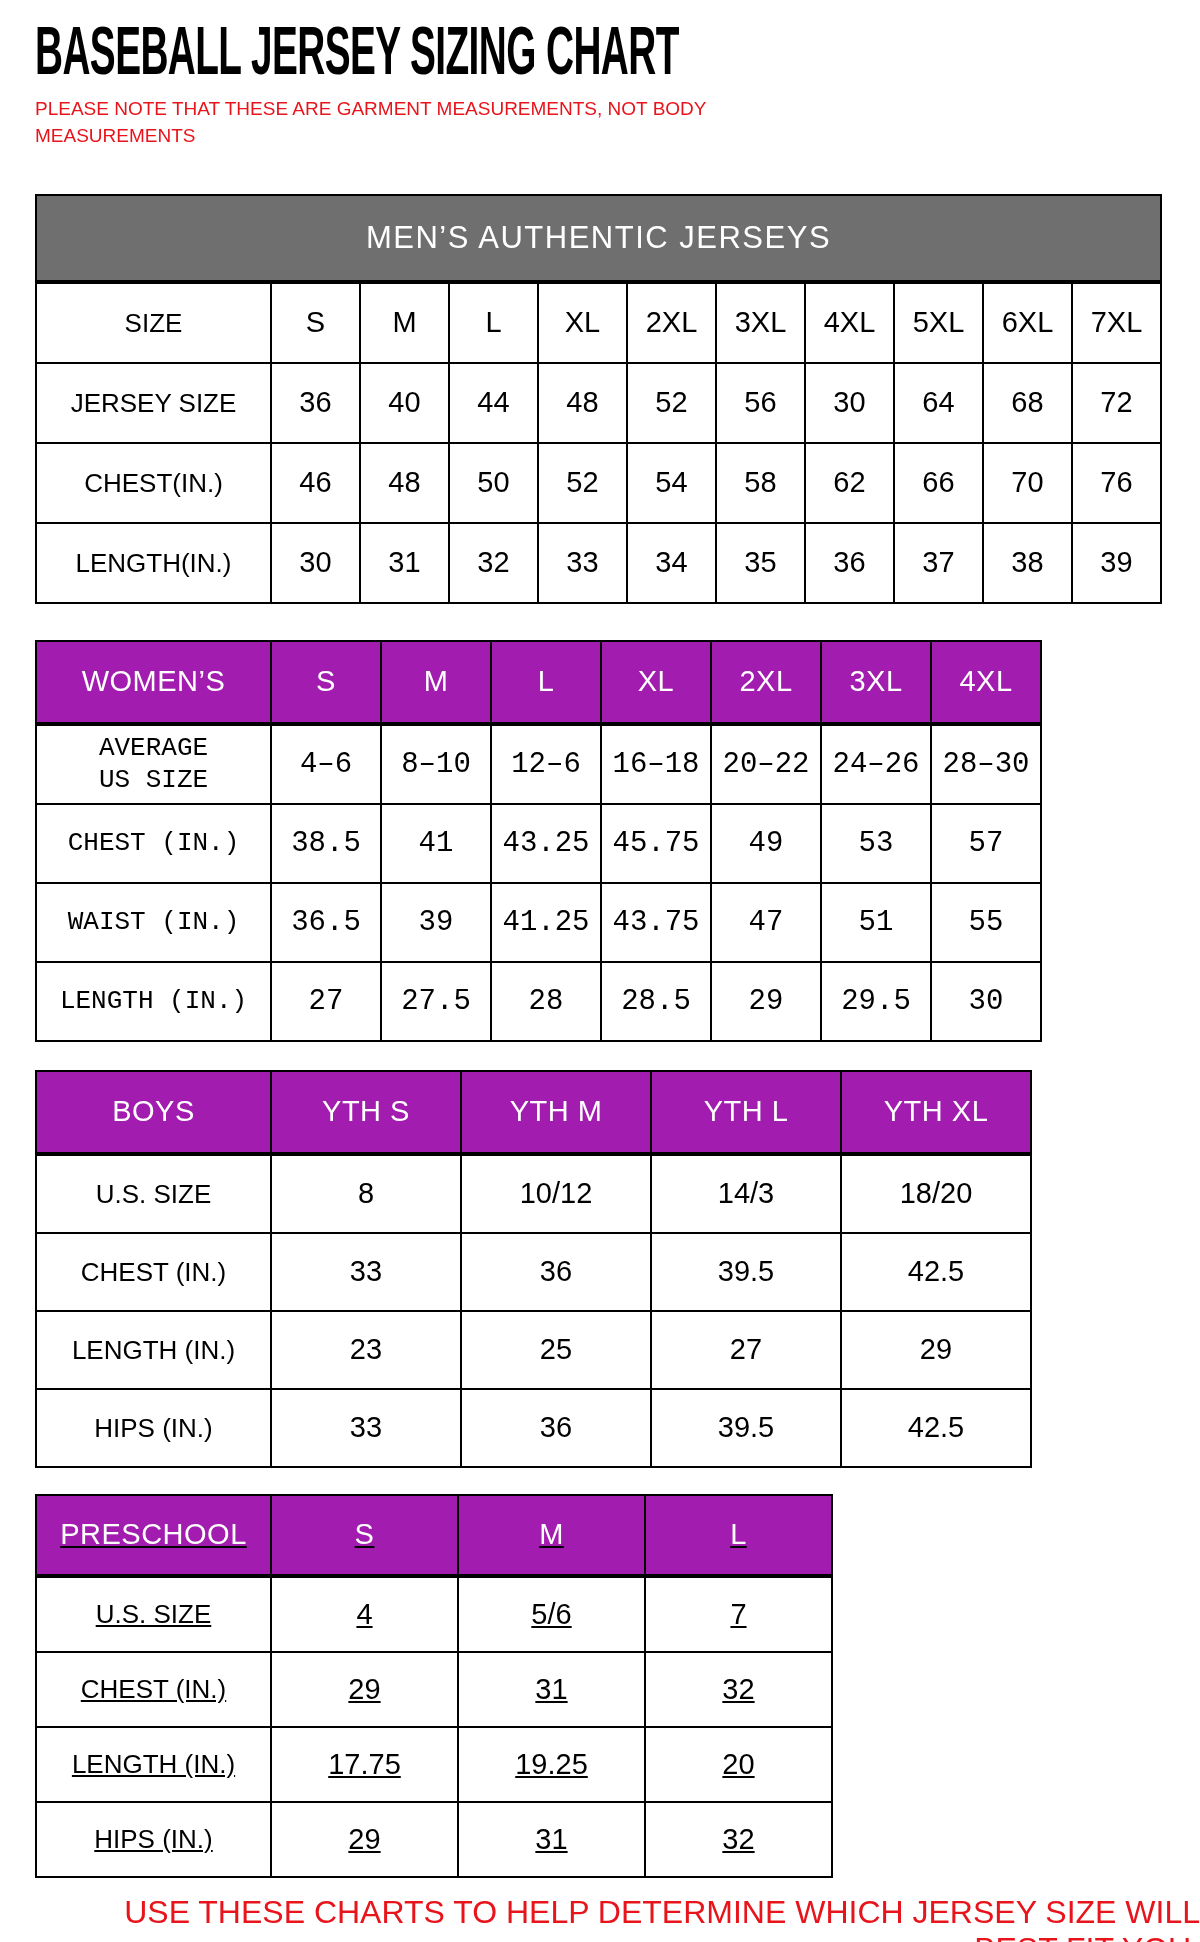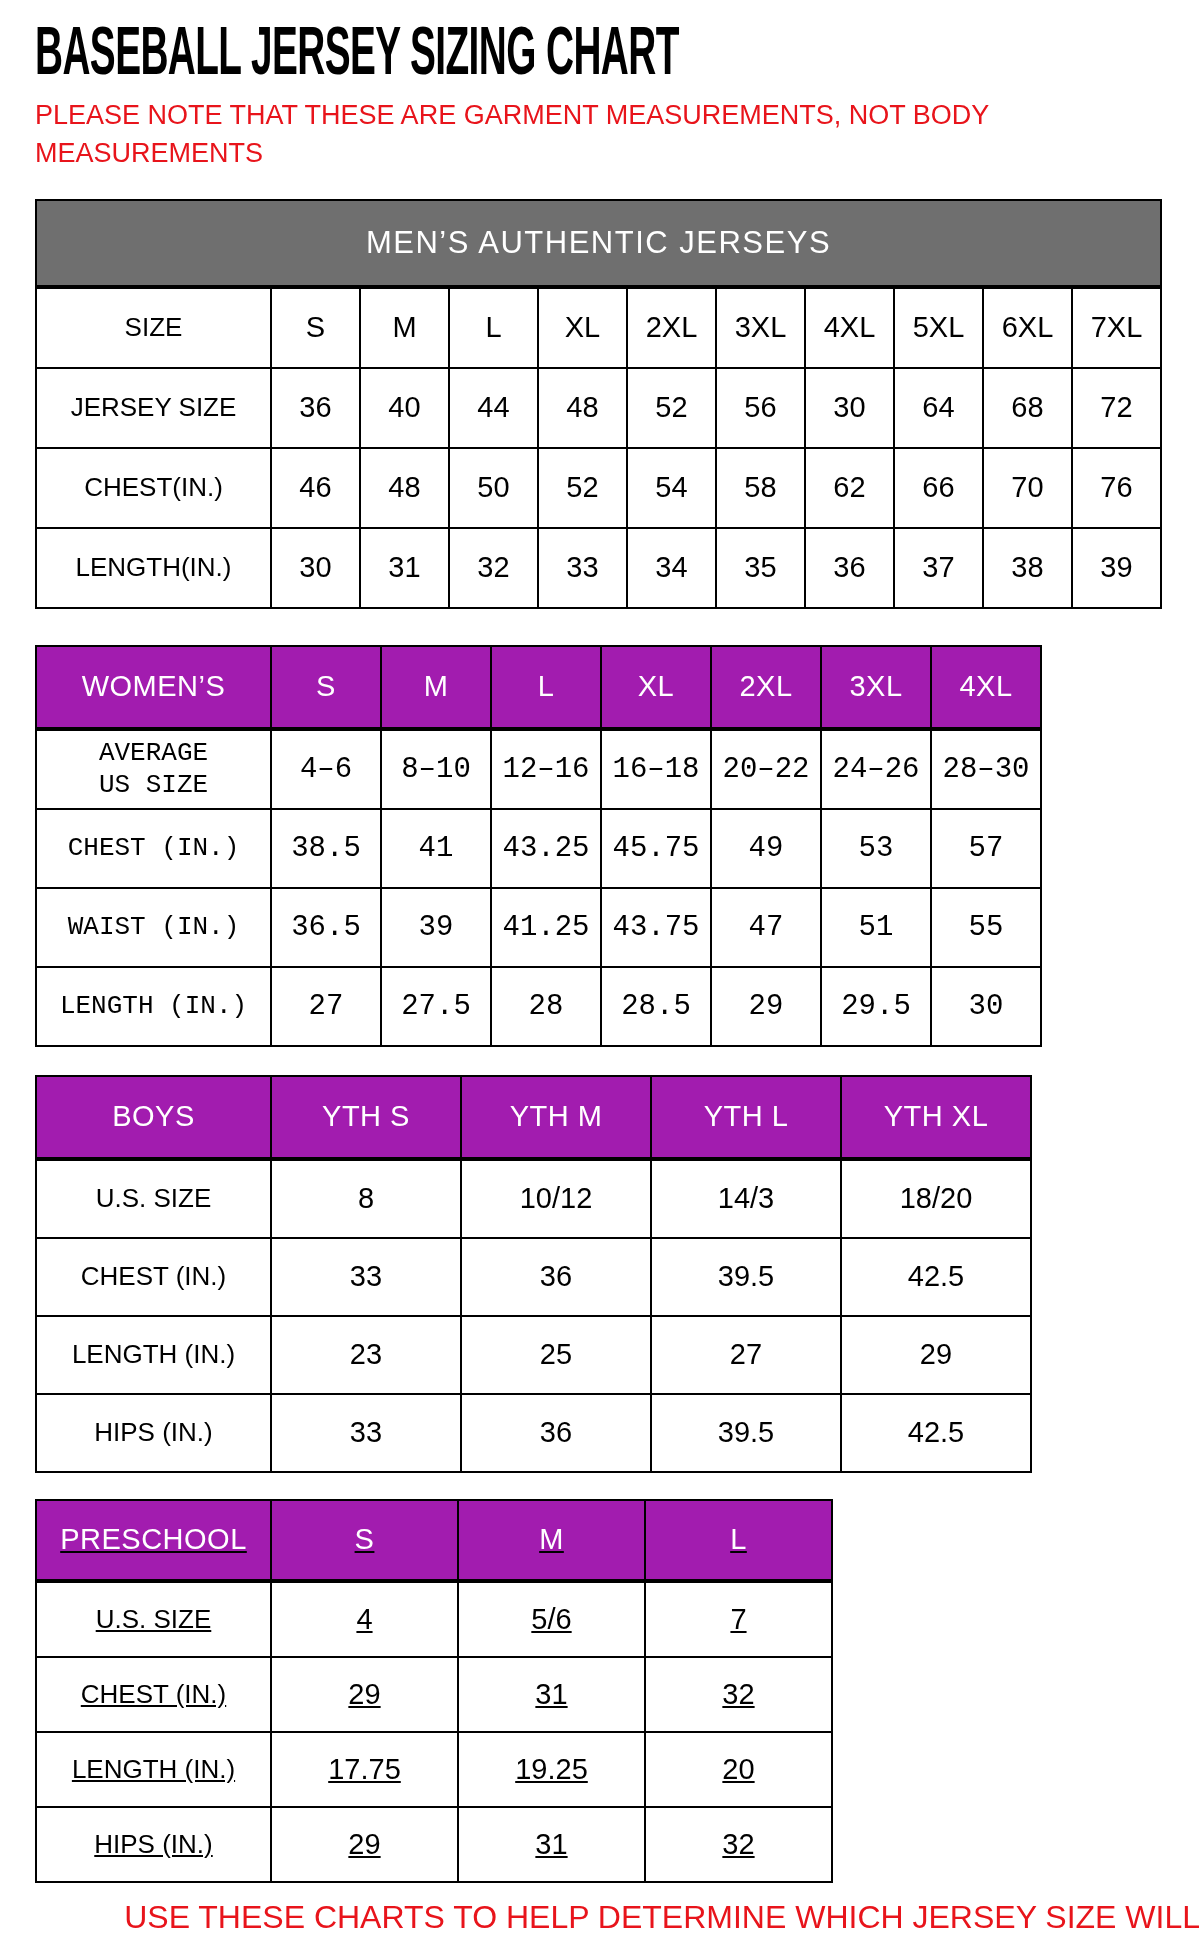--- a/index.html
+++ b/index.html
@@ -30,21 +30,21 @@
     line-height: 1.02;
     font-weight: 700;
     letter-spacing: -1px;
     white-space: nowrap;
     transform: scaleX(0.57);
     transform-origin: left center;
   }
   .note {
     margin-top: 8px;
     color: #e8141b;
-    font-size: 27px;
+    font-size: 19px;
     line-height: 1.42;
   }
   
   .tbl table {
     border-collapse: collapse;
     table-layout: fixed;
   }
   .tbl th, .tbl td {
     border: 2px solid #000000;
     text-align: center;
@@ -69,21 +69,21 @@
     border-bottom-width: 4px !important;
   }
   .rowlabel {
     font-size: 26px;
     line-height: 1.25;
     white-space: pre-line;
   }
   .val {
     font-size: 29px;
   }
-  .tbl-mens        { margin-top: 26px; }
+  .tbl-mens        { margin-top: 44px; }
   .tbl-womens      { margin-top: 36px; }
   .tbl-boys        { margin-top: 28px; }
   .tbl-preschool   { margin-top: 26px; text-decoration: underline; }
   .tbl-mens .banner     { height: 84px; }
   .tbl-mens td          { height: 78px; }
   .tbl-womens .ghead    { height: 80px; }
   .tbl-womens td        { height: 77px; font-family: Liberation Mono, monospace; }
   .tbl-boys .ghead      { height: 80px; }
   .tbl-boys td          { height: 76px; }
   .tbl-preschool .ghead { height: 78px; }
@@ -203,21 +203,21 @@
             <th class="ghead">XL</th>
             <th class="ghead">2XL</th>
             <th class="ghead">3XL</th>
             <th class="ghead">4XL</th>
           </tr>
           <tr>
             <td class="rowlabel">AVERAGE
 US SIZE</td>
             <td class="val">4–6</td>
             <td class="val">8–10</td>
-            <td class="val">12–16</td>
+            <td class="val">12–6</td>
             <td class="val">16–18</td>
             <td class="val">20–22</td>
             <td class="val">24–26</td>
             <td class="val">28–30</td>
           </tr>
           <tr>
             <td class="rowlabel">CHEST (IN.)</td>
             <td class="val">38.5</td>
             <td class="val">41</td>
             <td class="val">43.25</td>

